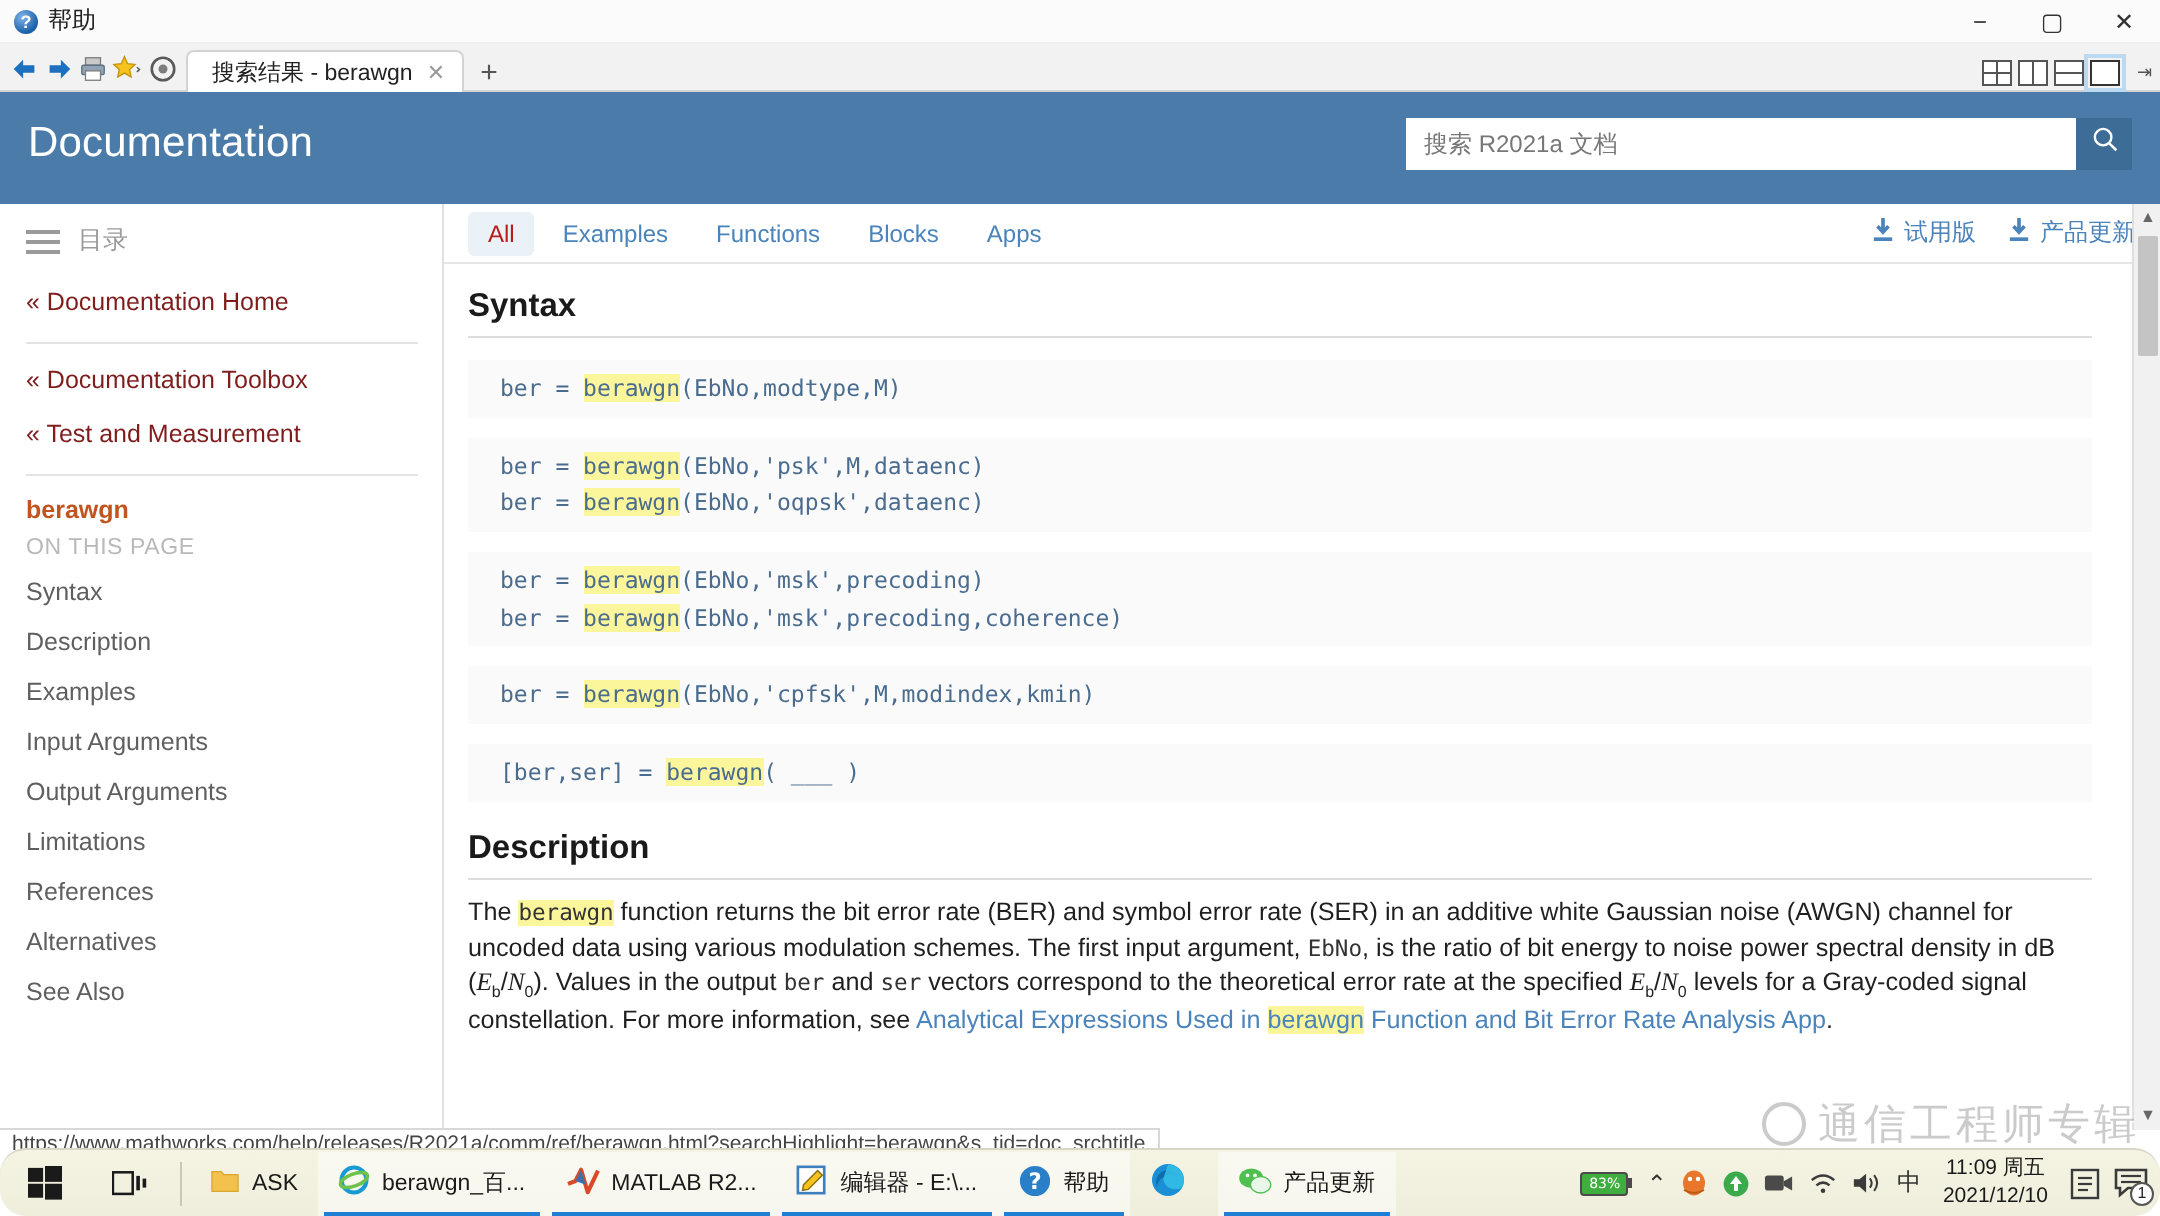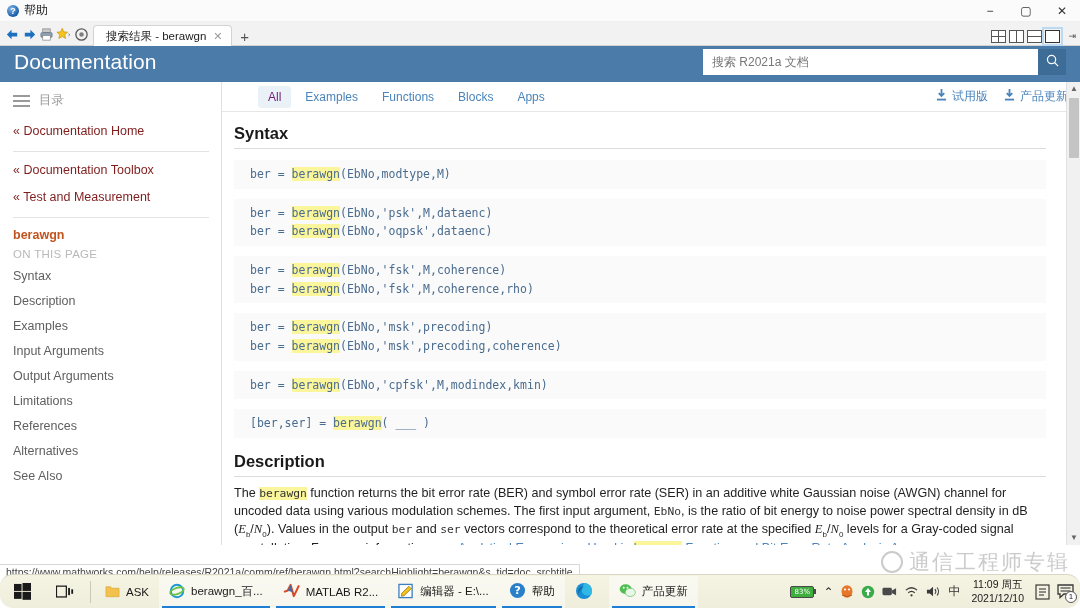--- a/index.html
+++ b/index.html
@@ -68,21 +68,21 @@
   .li-box {
     width: 15px; height: 13px; border: 1px solid #555; background: #fff;
     position: relative;
   }
   .li-box.sel { outline: 2px solid #bcd9f2; outline-offset: 1px; border-color: #333; }
   .li-box i { position: absolute; background: #555; }
   .navbar-right-arrow { position: absolute; right: 4px; bottom: 4px; font-size: 9px; color: #555; }
 
   
   .dochead {
-    height: 36px; background: #4b7ba8;
+    height: 56px; background: #4b7ba8;
     display: flex; align-items: center;
     padding: 0 14px 4px 14px;
   }
   .dochead h1 {
     font-size: 21px; font-weight: 400; color: #ffffff;
     letter-spacing: .1px;
   }
   .dochead-spacer { flex: 1; }
   .searchwrap { display: flex; width: 400px; height: 26px; }
   .searchwrap input {
@@ -129,21 +129,21 @@
   }
   .tabsrow {
     height: 30px; display: flex; align-items: center;
     padding: 0 12px 0 12px; border-bottom: 1px solid #e6e6e6;
     background: #fff;
   }
   .dtab {
     font-size: 12px; color: #4a84bb; padding: 4px 10px;
     border-radius: 3px; margin-right: 4px;
   }
-  .dtab.active { color: #701a75; background: #eaf2f8; font-weight: normal; margin-left: 24px; }
+  .dtab.active { color: #b91c1c; background: #eaf2f8; font-weight: normal; }
   .tabsrow-spacer { flex: 1; }
   .dl-link { display: flex; align-items: center; gap: 5px; font-size: 12px; color: #4a84bb; margin-left: 16px; }
 
   .docbody {
     flex: 1; overflow: hidden; position: relative;
     padding: 12px 34px 0 12px;
   }
   .sec-h {
     font-size: 16.5px; font-weight: bold; color: #1a1a1a;
     padding-bottom: 5px; border-bottom: 1px solid #dcdcdc;
@@ -398,24 +398,20 @@
 
         <div class="syntax-block">
           <div class="code-grp">
             <div class="code-line">ber = <span class="hl">berawgn</span>(EbNo,modtype,M)</div>
           </div>
           <div class="code-grp">
             <div class="code-line">ber = <span class="hl">berawgn</span>(EbNo,'psk',M,dataenc)</div>
             <div class="code-line">ber = <span class="hl">berawgn</span>(EbNo,'oqpsk',dataenc)</div>
           </div>
           <div class="code-grp">
-            <div class="code-line">ber = <span class="hl">berawgn</span>(EbNo,'fsk',M,coherence)</div>
-            <div class="code-line">ber = <span class="hl">berawgn</span>(EbNo,'fsk',M,coherence,rho)</div>
-          </div>
-          <div class="code-grp">
             <div class="code-line">ber = <span class="hl">berawgn</span>(EbNo,'msk',precoding)</div>
             <div class="code-line">ber = <span class="hl">berawgn</span>(EbNo,'msk',precoding,coherence)</div>
           </div>
           <div class="code-grp">
             <div class="code-line">ber = <span class="hl">berawgn</span>(EbNo,'cpfsk',M,modindex,kmin)</div>
           </div>
           <div class="code-grp">
             <div class="code-line">[ber,ser] = <span class="hl">berawgn</span>( ___ )</div>
           </div>
         </div>

